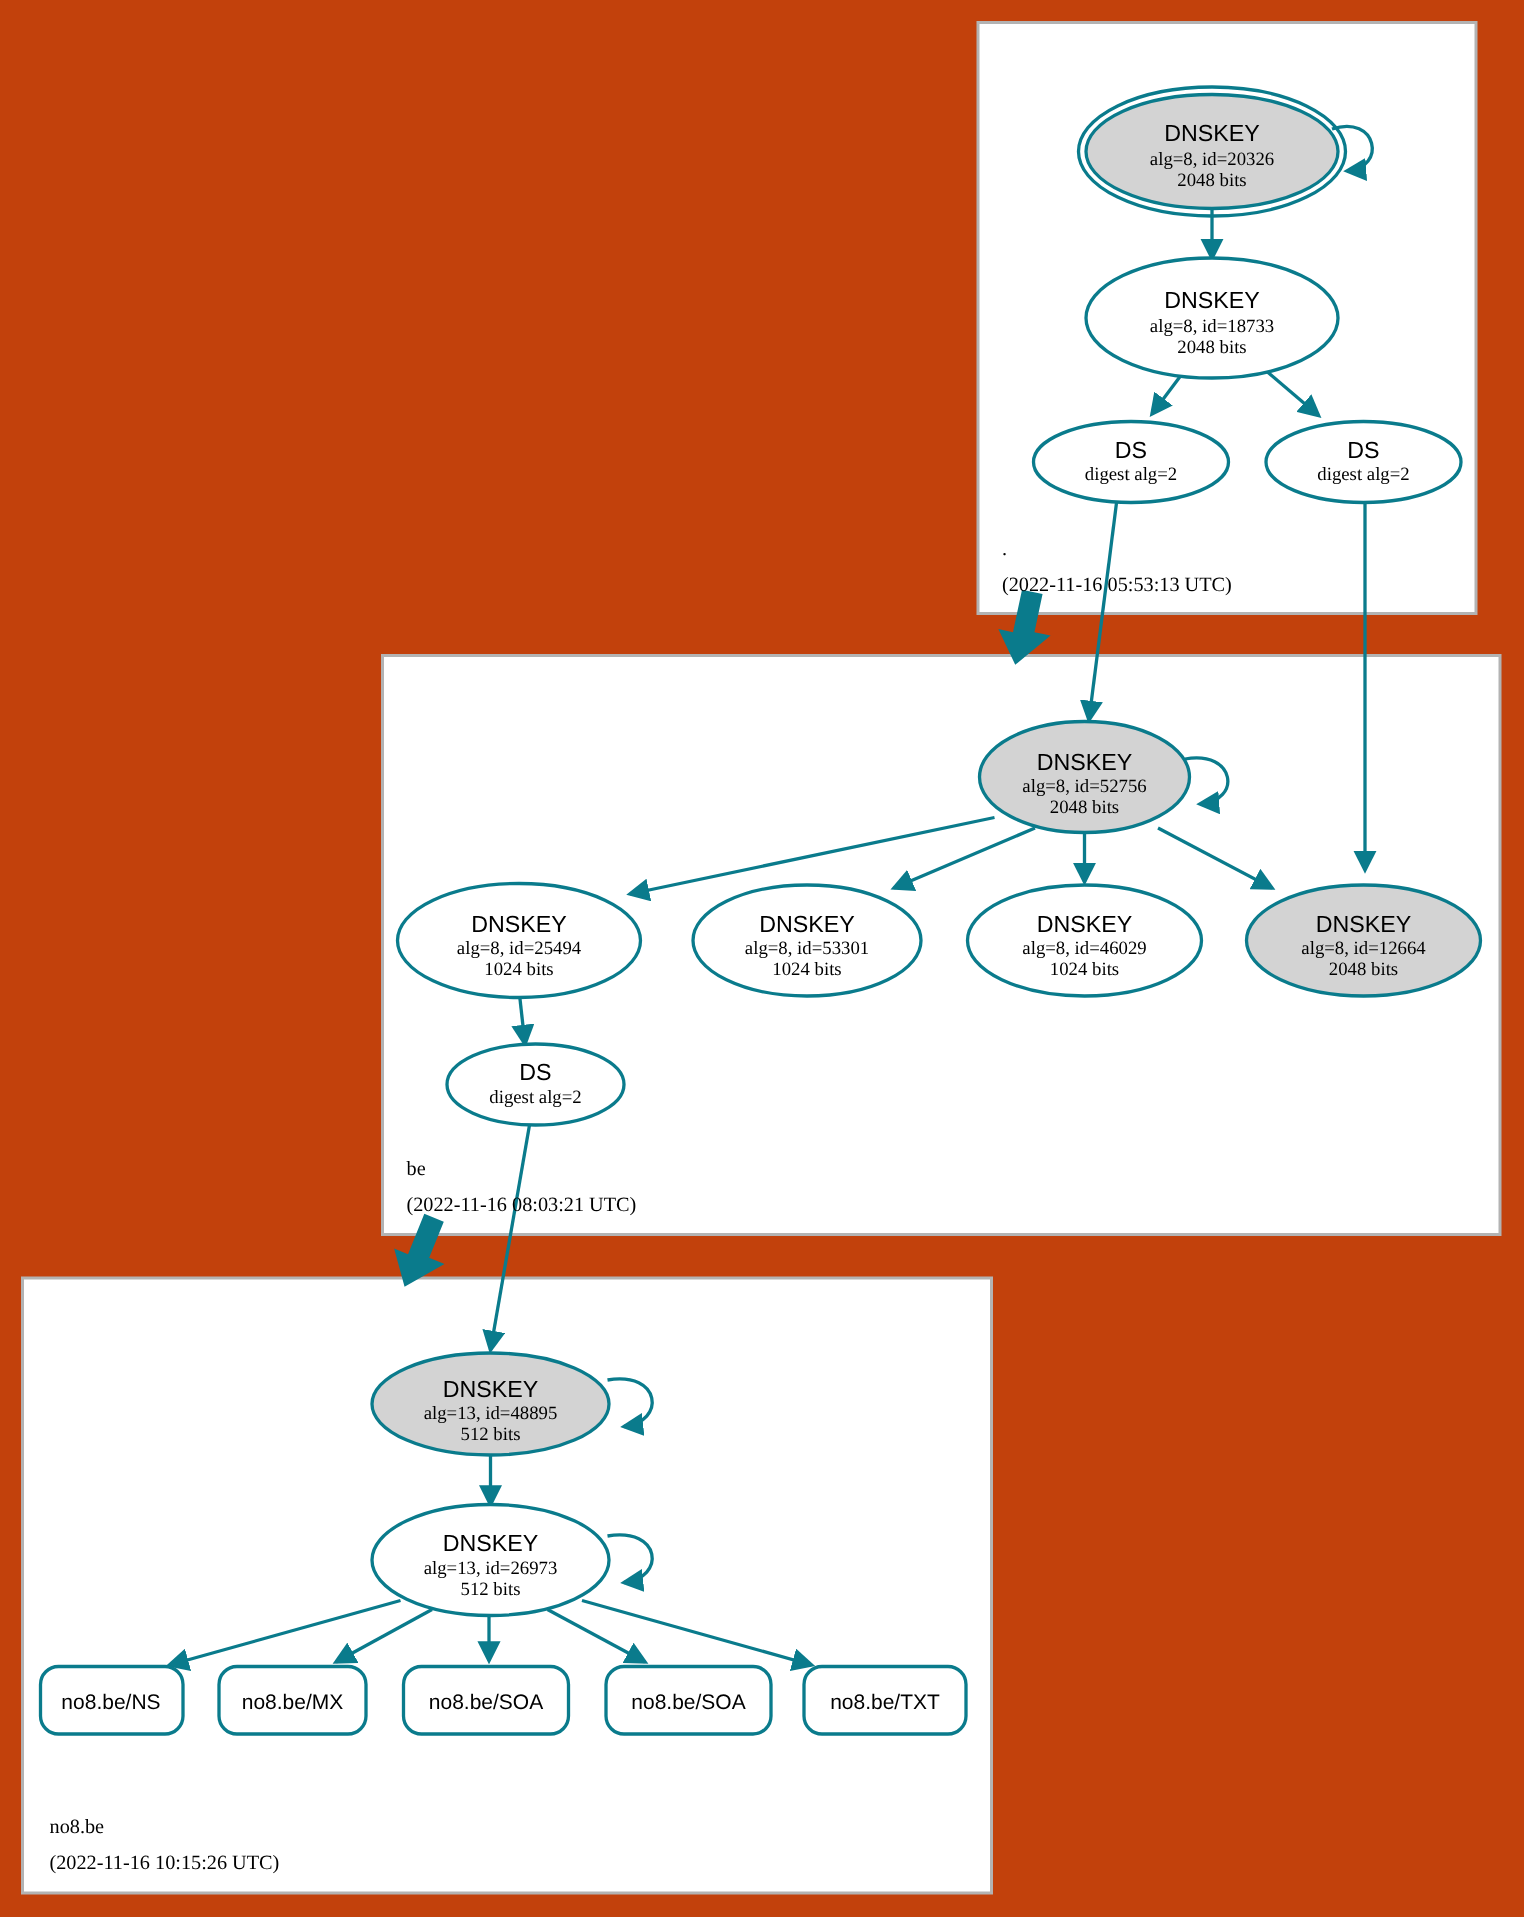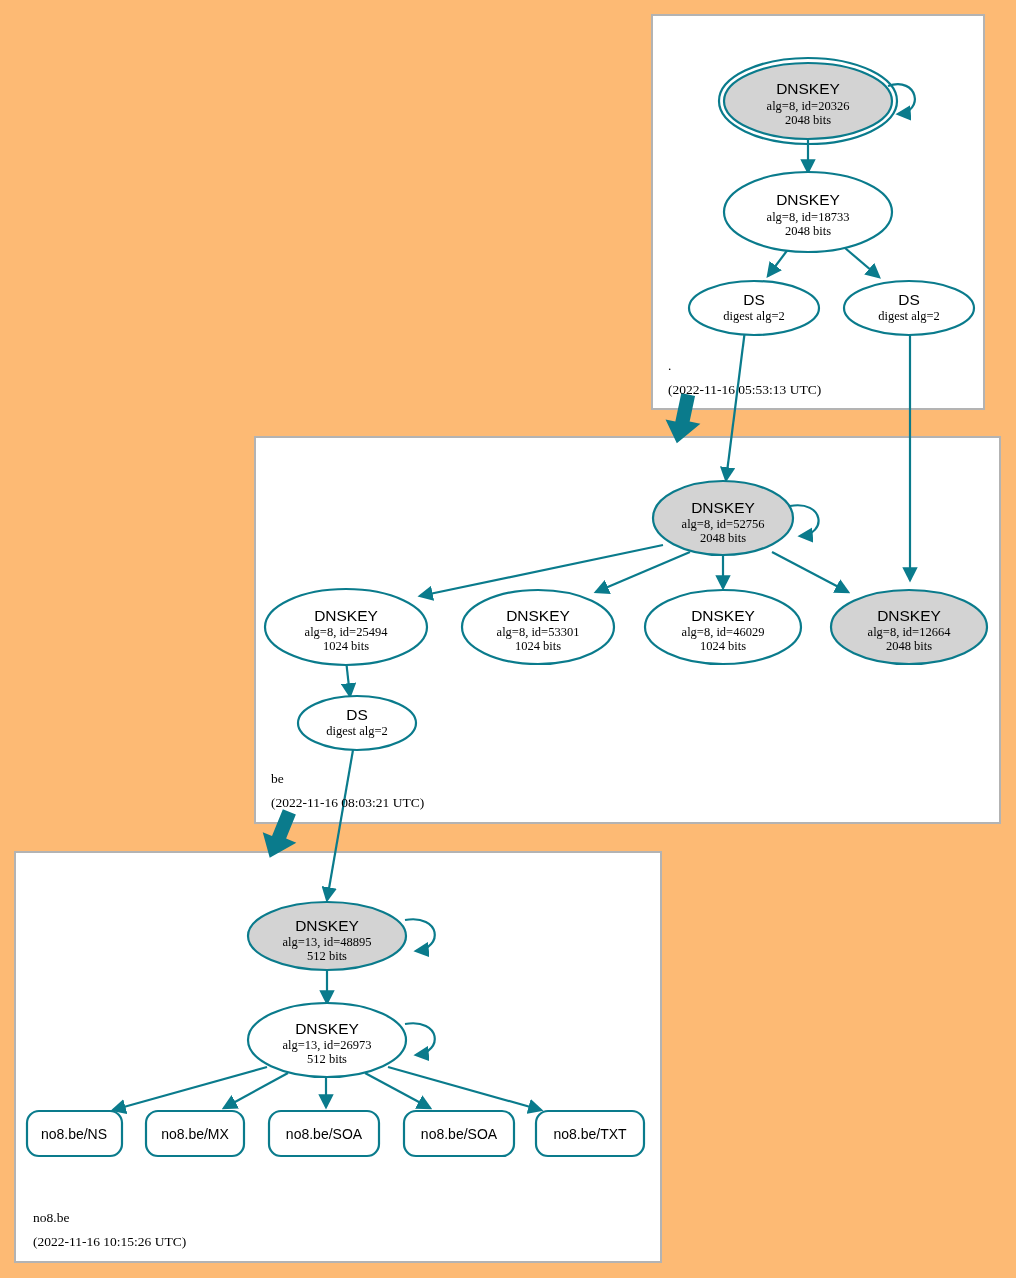--- a/index.html
+++ b/index.html
@@ -4,21 +4,21 @@
 <style>
   html, body {
     margin: 0;
     padding: 0;
     background: #ffffff;
   }
   #canvas {
     position: relative;
     width: 1016px;
     height: 1278px;
-    background: #fdba74;
+    background: #c2410c;
     font-family: "Liberation Sans", sans-serif;
     overflow: hidden;
   }
   svg.layer {
     position: absolute;
     left: 0;
     top: 0;
     width: 1016px;
     height: 1278px;
   }

